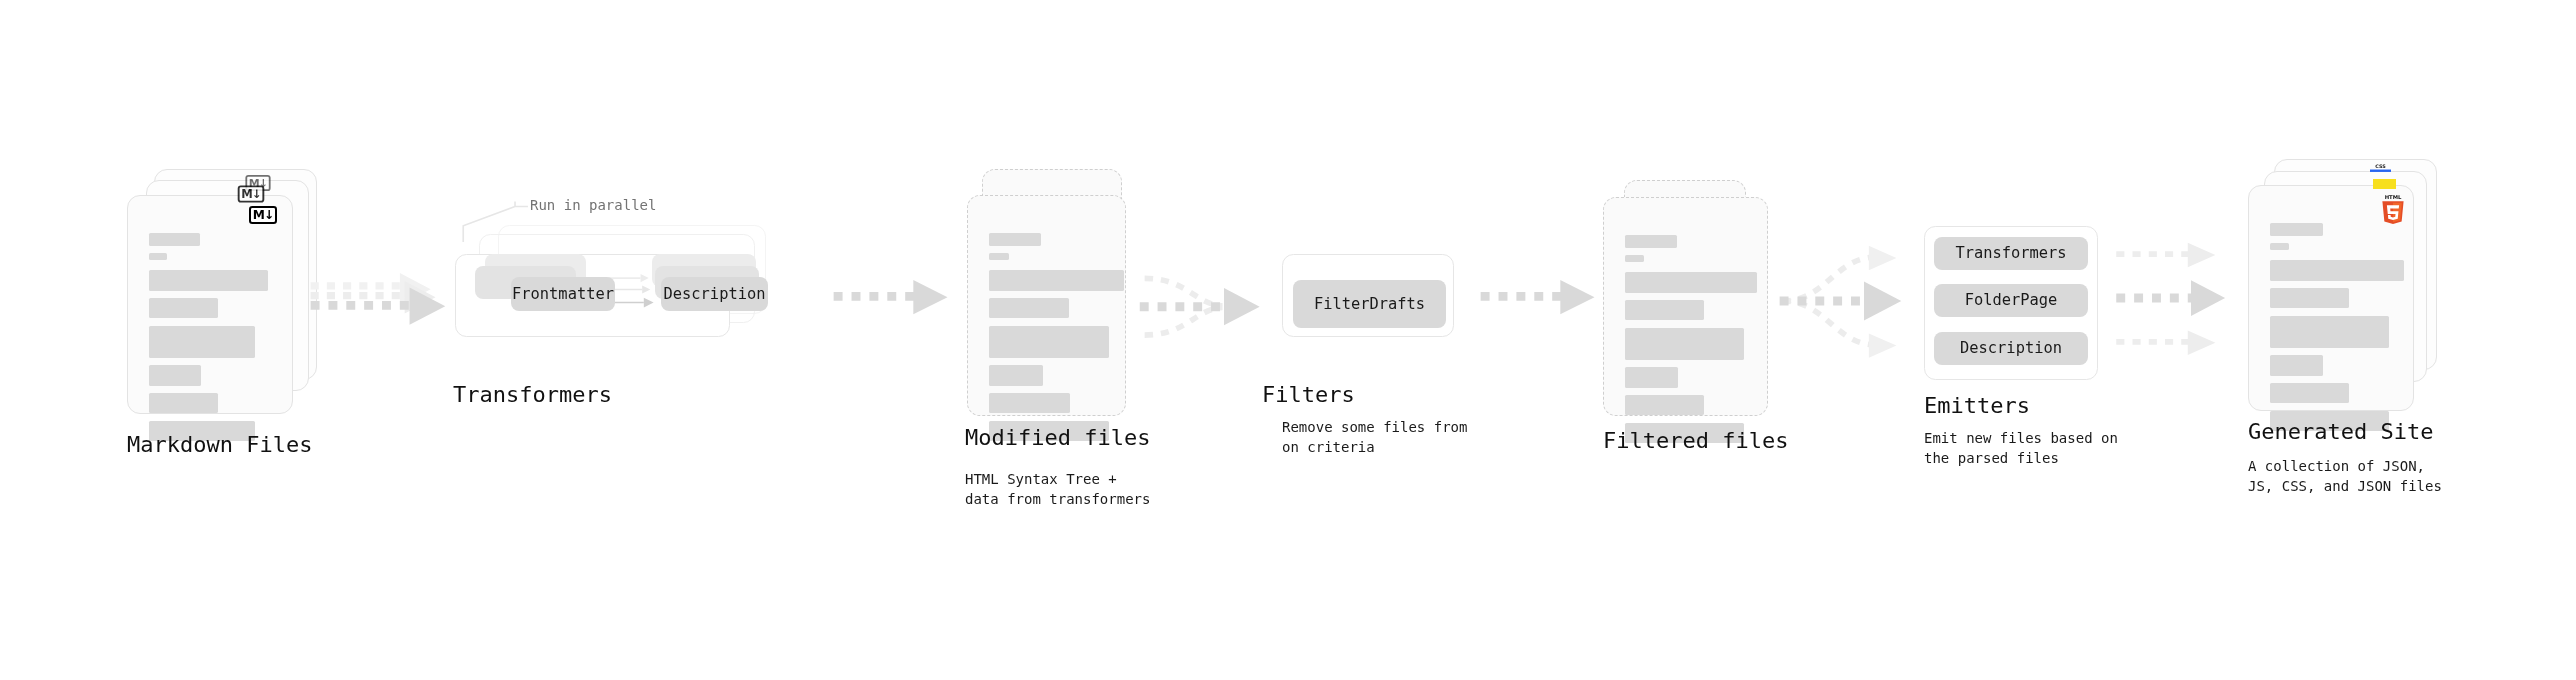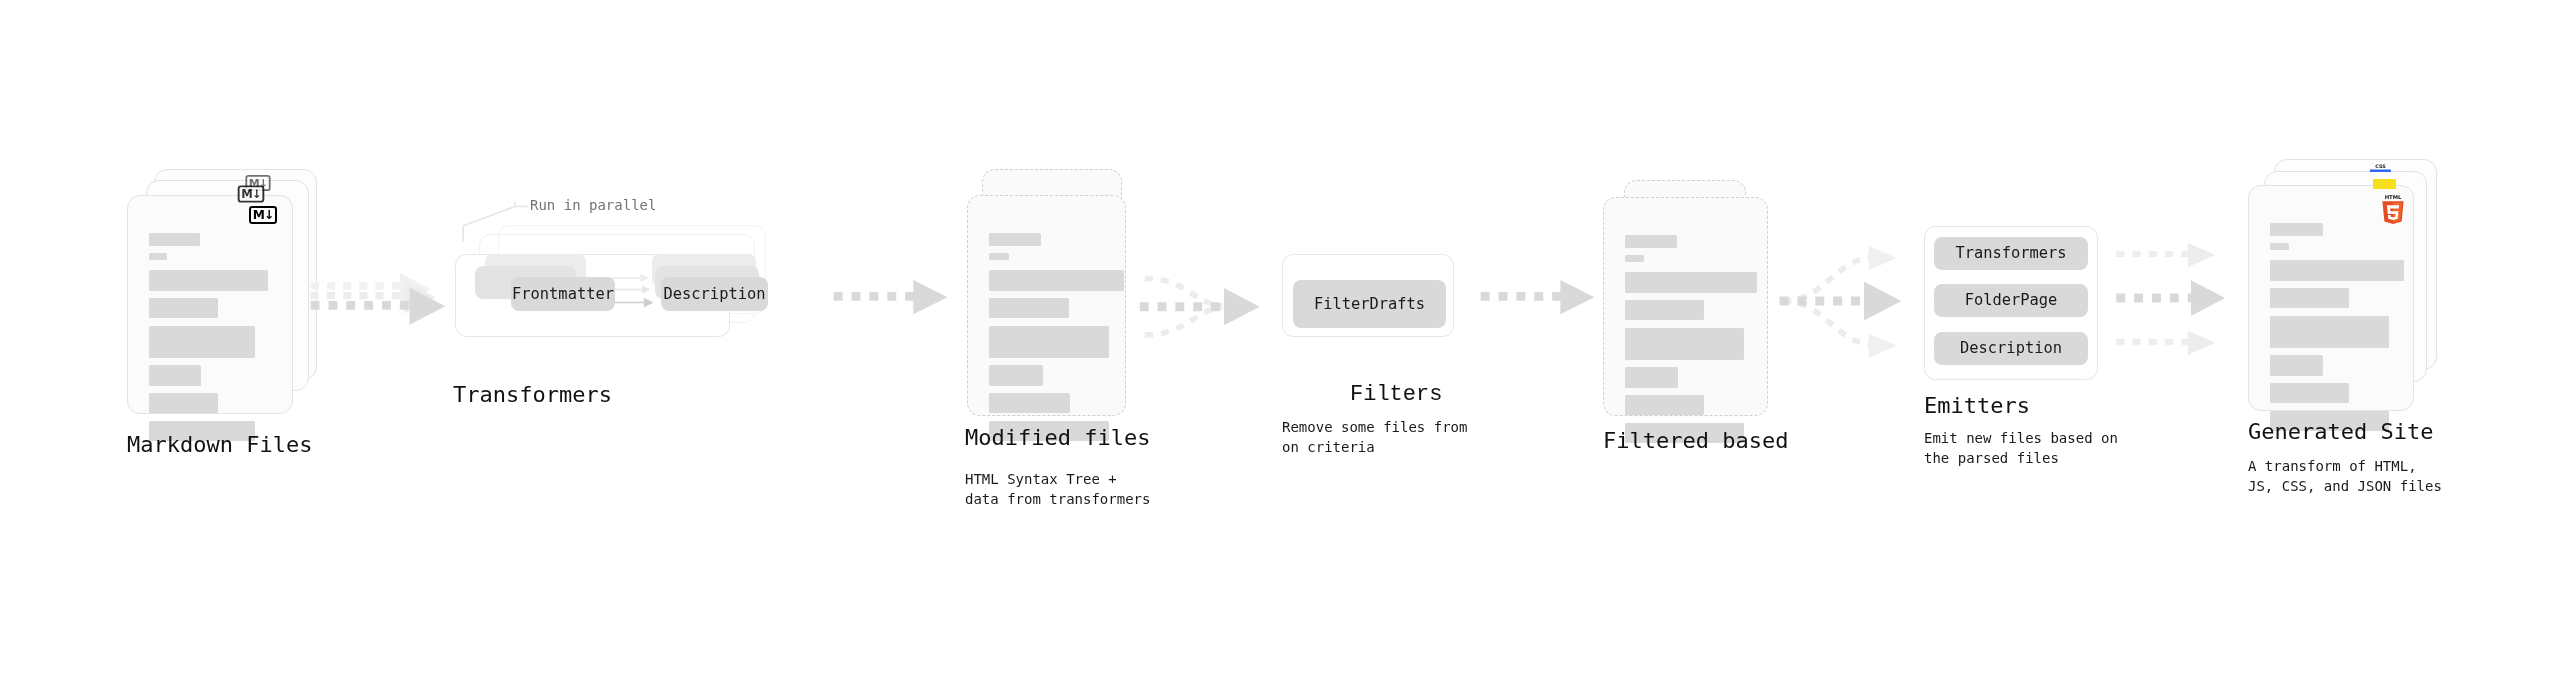--- a/index.html
+++ b/index.html
@@ -182,21 +182,21 @@
 
   <svg style="left:1138px; top:267px;" width="138" height="81" viewBox="0 0 170 100">
     <path d="M 8 14 C 60 14 70 46 104 48" fill="none" stroke="#ececec" stroke-width="7" stroke-dasharray="10 10"></path>
     <path d="M 8 84 C 60 84 70 52 104 50" fill="none" stroke="#ececec" stroke-width="7" stroke-dasharray="10 10"></path>
     <line x1="2" y1="49" x2="112" y2="49" stroke="#d9d9d9" stroke-width="11" stroke-dasharray="11 11"></line>
     <polygon points="106,26 150,49 106,72" fill="#d9d9d9"></polygon>
   </svg>
 
   <div class="proc-box" style="left:1282px; top:254px; width:172px; height:83px;"></div>
   <div class="pill" style="left:1293px; top:280px; width:153px; height:48px;">FilterDrafts</div>
-  <div class="title" style="left:1350px; top:382px;font-family:Liberation Mono, monospace;">Filters</div>
+  <div class="title" style="left:1262px; top:382px;">Filters</div>
   <div class="subtitle" style="left:1282px; top:418px;">Remove some files from
 on criteria</div>
 
   <svg style="left:1479px; top:280px;" width="122" height="49" viewBox="0 0 150 60">
     <line x1="2" y1="20" x2="106" y2="20" stroke="#d9d9d9" stroke-width="11" stroke-dasharray="11 11"></line>
     <polygon points="100,0 142,21 100,42" fill="#d9d9d9"></polygon>
   </svg>
 
   <div class="card-stack">
     <div class="card dashed" style="left:1624px; top:180px; width:122px; height:187px;"></div>
@@ -206,21 +206,21 @@
         <div class="bar h2" style="width:18.7px;"></div>
         <div class="bar big" style="width:132px;"></div>
         <div class="bar big" style="width:79px;"></div>
         <div class="bar tall" style="width:119px;"></div>
         <div class="bar big" style="width:53px;"></div>
         <div class="bar big" style="width:79px;"></div>
         <div class="bar big" style="width:119px;"></div>
       </div>
     </div>
   </div>
-  <div class="title" style="left:1603px; top:428px;">Filtered based</div>
+  <div class="title" style="left:1603px; top:428px;">Filtered files</div>
 
   <svg style="left:1778px; top:244px;" width="146" height="114" viewBox="0 0 180 140">
     <path d="M 6 70 C 58 70 70 18 118 16" fill="none" stroke="#ececec" stroke-width="7" stroke-dasharray="10 10"></path>
     <polygon points="112,2 146,17 112,32" fill="#f0f0f0"></polygon>
     <path d="M 6 70 C 58 70 70 122 118 124" fill="none" stroke="#ececec" stroke-width="7" stroke-dasharray="10 10"></path>
     <polygon points="112,110 146,125 112,140" fill="#f0f0f0"></polygon>
     <line x1="2" y1="70" x2="112" y2="70" stroke="#d9d9d9" stroke-width="11" stroke-dasharray="11 11"></line>
     <polygon points="106,46 152,70 106,94" fill="#d9d9d9"></polygon>
   </svg>
 
@@ -269,17 +269,17 @@
     <div class="html5-badge" style="left:2379px; top:193px;">
       <svg width="28" height="31" viewBox="0 0 34 38">
         <text x="17" y="7" font-size="6.5" font-weight="bold" fill="#111" text-anchor="middle" font-family="'DejaVu Sans','Liberation Sans',sans-serif">HTML</text>
         <path d="M4 10 L6.4 35 L17 38 L27.6 35 L30 10 Z" fill="#e44d26"></path>
         <path d="M17 12 L17 36 L25.8 33.5 L27.8 12 Z" fill="#f16529"></path>
         <path d="M9.5 15 L24.5 15 L24 19 L13.6 19 L13.9 22.5 L23.7 22.5 L22.8 31.5 L17 33.2 L11.2 31.5 L10.8 27 L14 27 L14.2 29.2 L17 30 L19.8 29.2 L20.1 25.8 L10.6 25.8 Z" fill="#ffffff"></path>
       </svg>
     </div>
   </div>
   <div class="title" style="left:2248px; top:419px;">Generated Site</div>
-  <div class="subtitle" style="left:2248px; top:457px;">A transform of HTML,
+  <div class="subtitle" style="left:2248px; top:457px;">A collection of JSON,
 JS, CSS, and JSON files</div>
 
 </div>
 
 
 </body></html>

